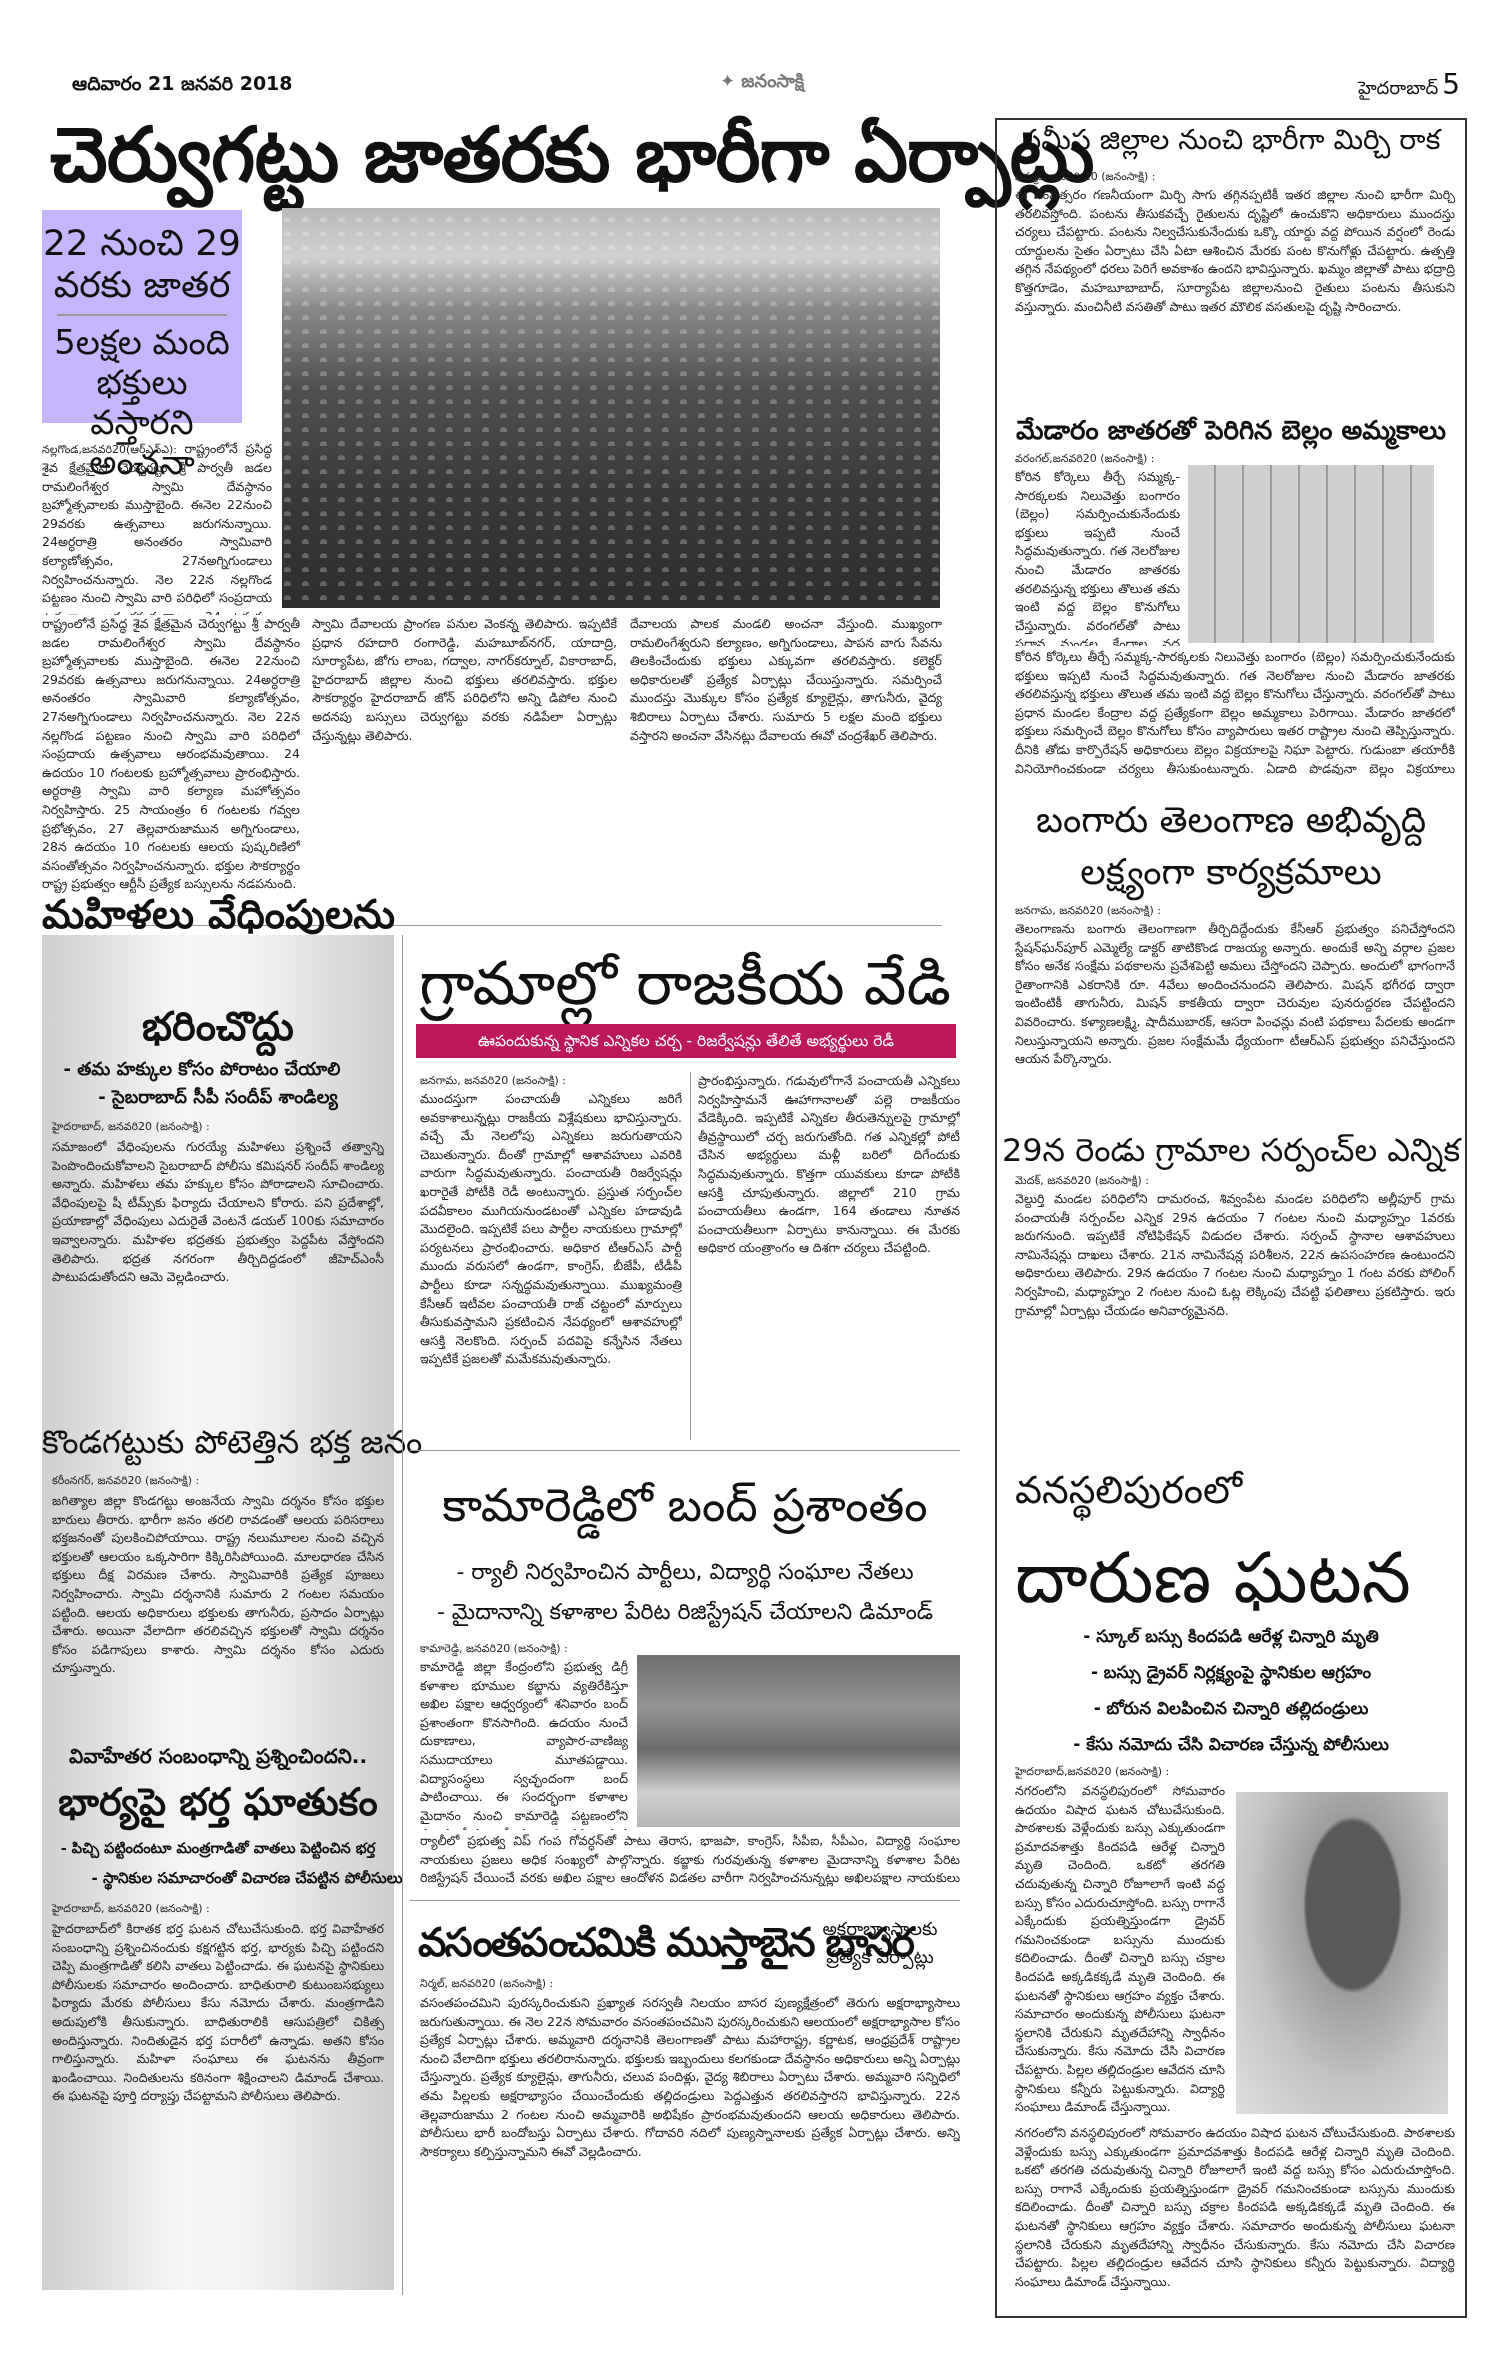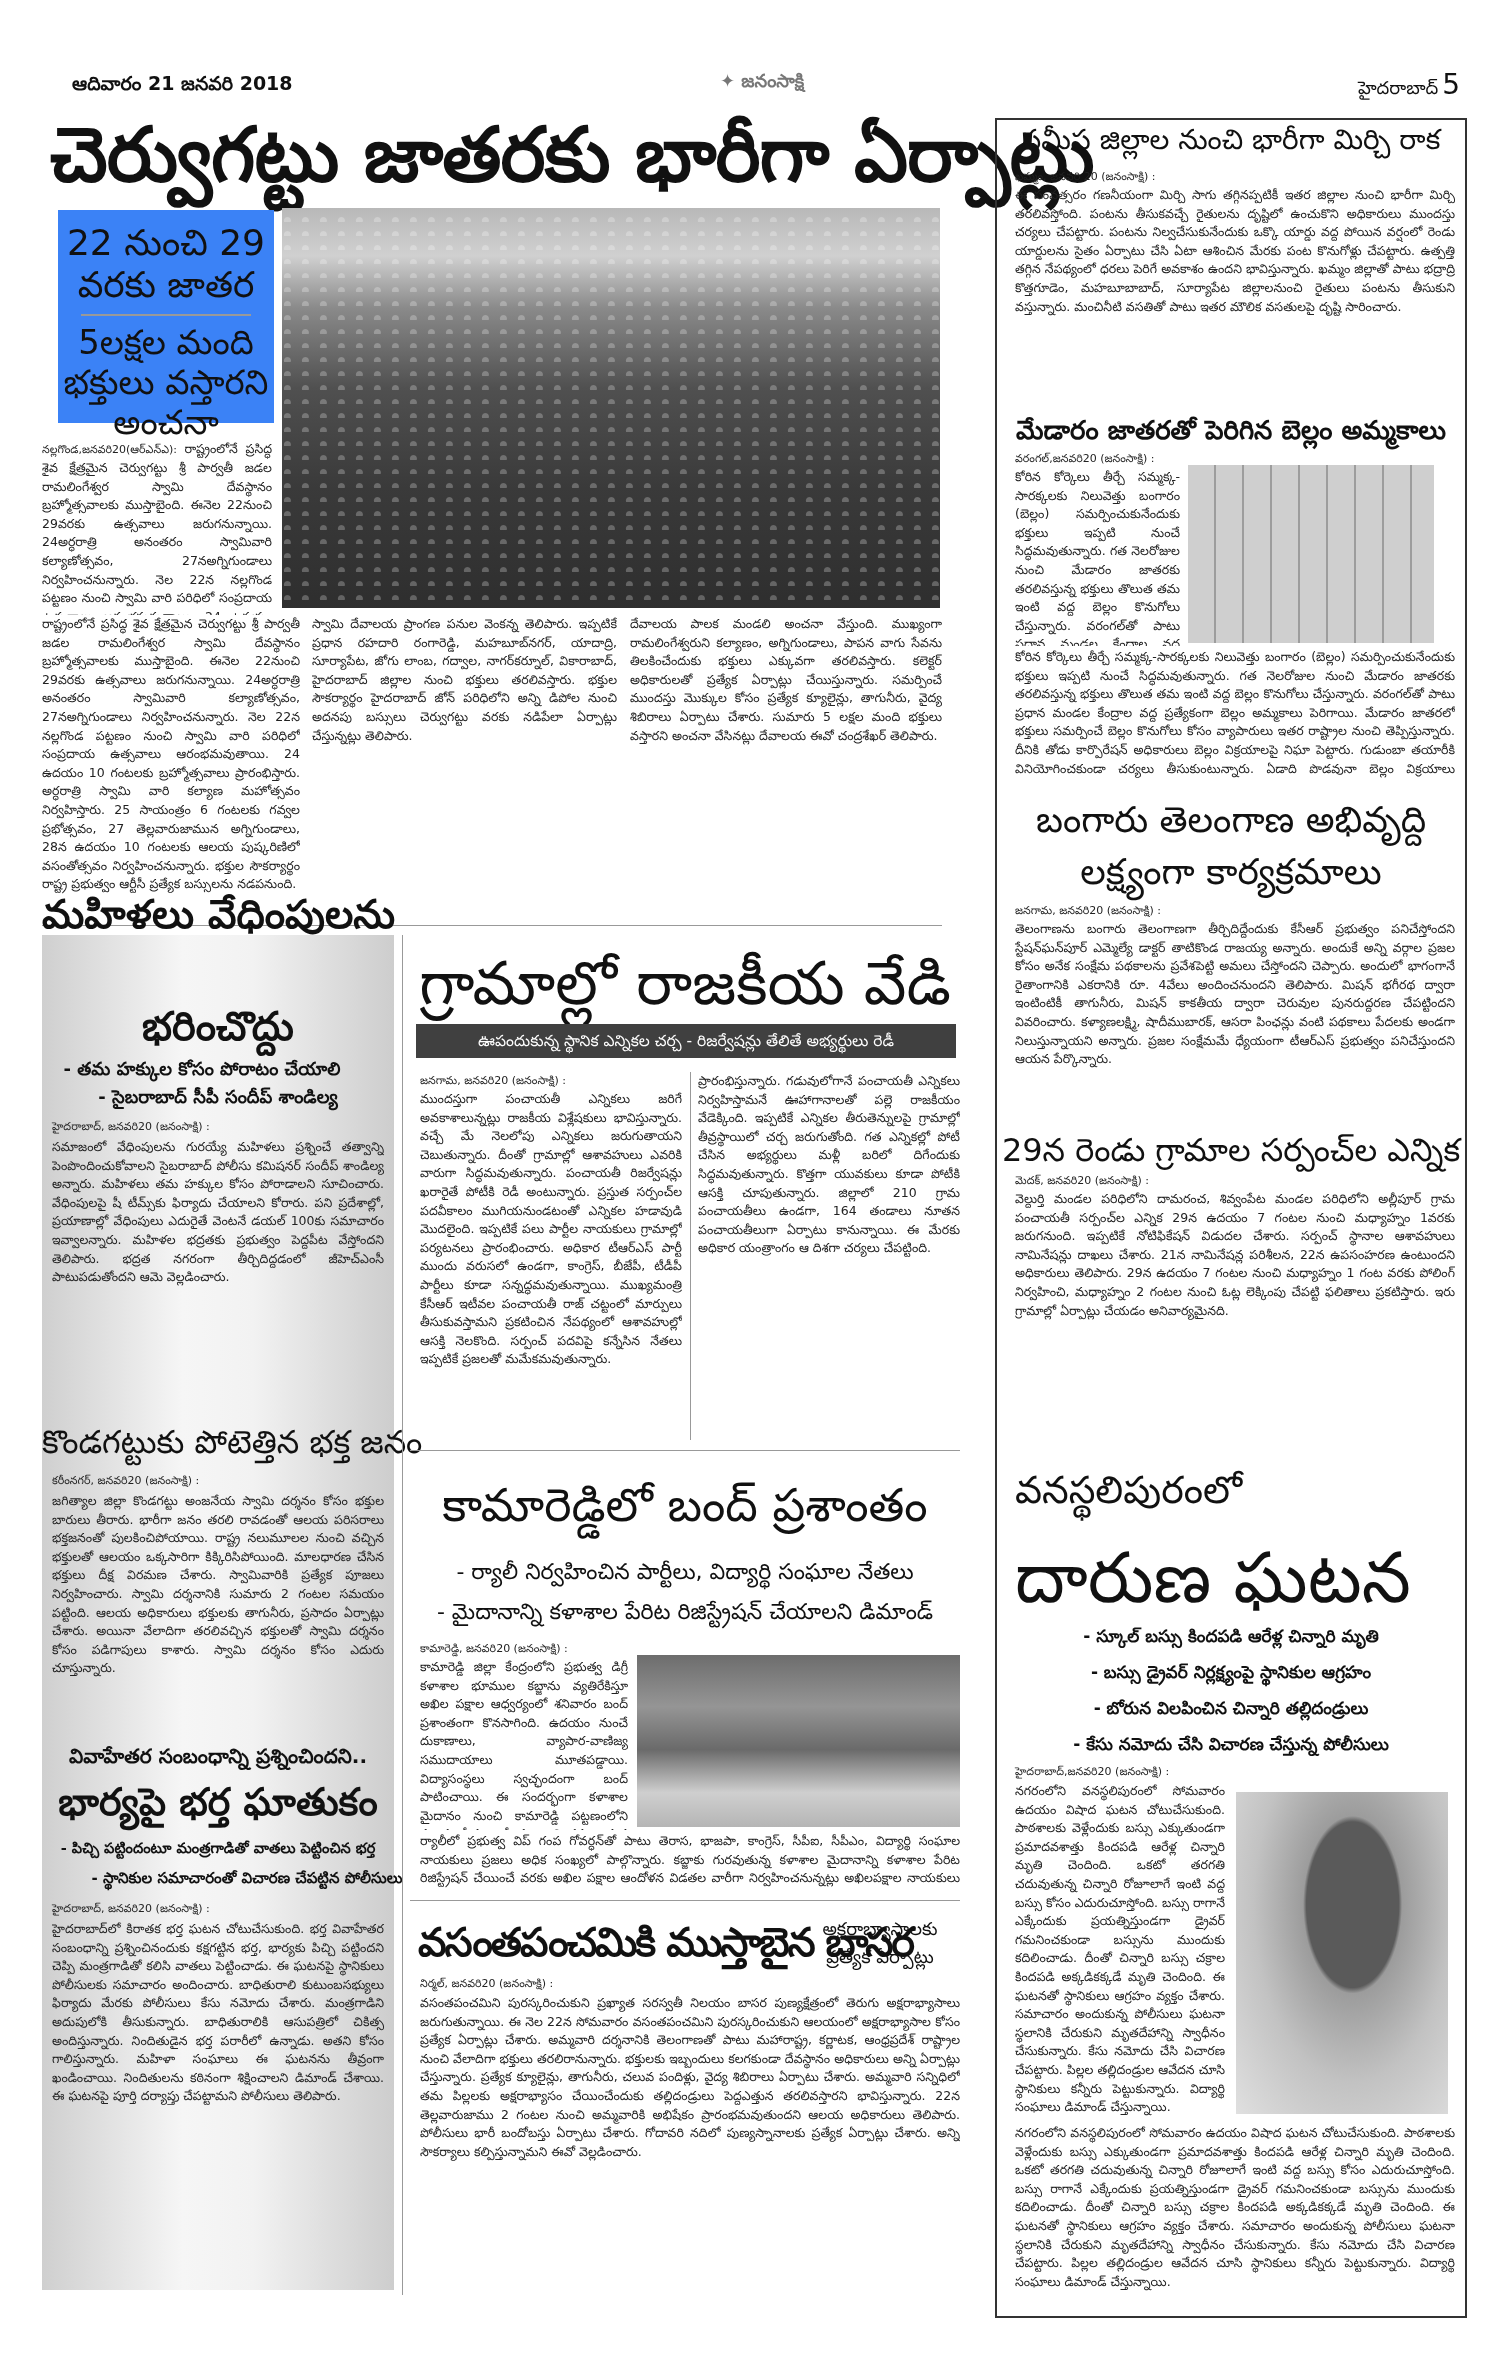--- a/index.html
+++ b/index.html
@@ -6,21 +6,21 @@
   html, body { width: 1500px; height: 2357px; background: #ffffff; overflow: hidden; }
   body { position: relative; font-family: "DejaVu Sans", sans-serif; color: #111; }
   .abs { position: absolute; }
   .masthead-date { left: 72px; top: 72px; font-size: 19px; font-weight: bold; }
   .masthead-logo { left: 720px; top: 70px; font-size: 18px; color: #777; font-weight: bold; }
   .masthead-city { right: 40px; top: 68px; font-size: 18px; }
   .masthead-city .pg { font-size: 28px; margin-left: 4px; }
 
   .main-headline { left: 50px; top: 110px; width: 900px; font-size: 76px; font-weight: 900; line-height: 90px; letter-spacing: -1px; white-space: nowrap; }
 
-  .factbox { left: 42px; top: 210px; width: 216px; height: 213px; background: #3b82f6; text-align: center; padding-top: 12px; margin-left: 16px; }
+  .factbox { left: 42px; top: 210px; width: 200px; height: 213px; background: #c4b5fd; text-align: center; padding-top: 12px; }
   .factbox .l1 { font-size: 36px; line-height: 42px; }
   .factbox .l2 { font-size: 36px; line-height: 42px; }
   .factbox hr { border: 0; border-top: 2px solid #999; width: 170px; margin: 8px auto 6px; }
   .factbox .l3 { font-size: 34px; line-height: 40px; }
   .photo-crowd { left: 282px; top: 208px; width: 658px; height: 400px;
     background:
       radial-gradient(circle at 30% 90%, rgba(255,255,255,.25) 0 3px, transparent 4px) 0 0/18px 14px,
       linear-gradient(180deg, #b8b8b8 0%, #d0d0d0 12%, #8a8a8a 25%, #505050 45%, #3a3a3a 70%, #2e2e2e 100%); }
   .photo-jaggery { left: 1188px; top: 465px; width: 246px; height: 178px;
     background:
@@ -36,21 +36,21 @@
 
   .sep-v { background: #999; width: 1px; }
   .sep-h { background: #999; height: 1px; }
 
   .right-box { left: 995px; top: 118px; width: 472px; height: 2200px; border: 2px solid #333; }
   .rb-title { text-align: center; white-space: nowrap; }
 
   .gray-panel { left: 42px; top: 935px; width: 352px; height: 1355px;
     background: linear-gradient(90deg, #cfcfcf 0%, #f6f6f6 40%, #f2f2f2 60%, #cdcdcd 100%); }
 
-  .black-bar { background: #404040; color: #fff; text-align: center; white-space: nowrap; }
+  .black-bar { background: #be185d; color: #fff; text-align: center; white-space: nowrap; }
   .centered { text-align: center; white-space: nowrap; }
 </style>
 </head>
 <body>
 
 <div class="abs masthead-date">ఆదివారం 21 జనవరి 2018</div>
 <div class="abs masthead-logo"><span>✦ </span><span>జనంసాక్షి</span></div>
 <div class="abs masthead-city"><span>హైదరాబాద్</span><span class="pg">5</span></div>
 
 <div class="abs main-headline">చెర్వుగట్టు జాతరకు  భారీగా ఏర్పాట్లు</div>

